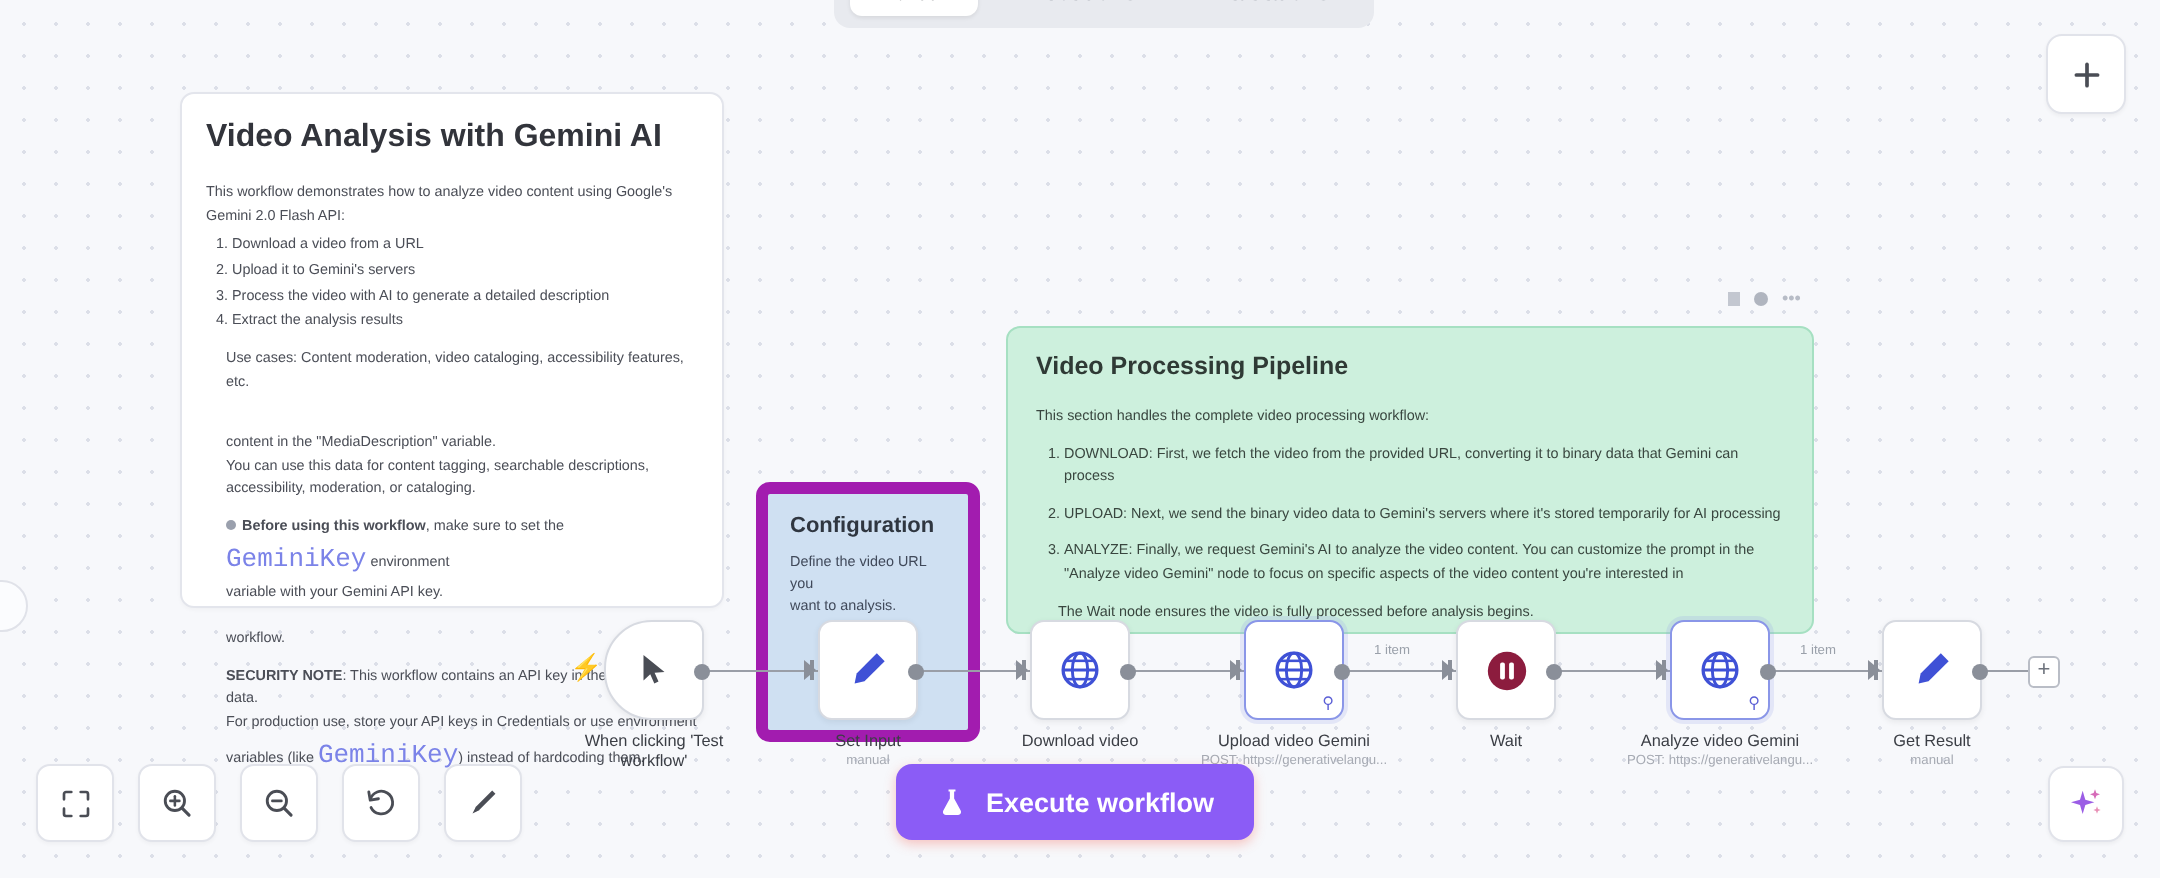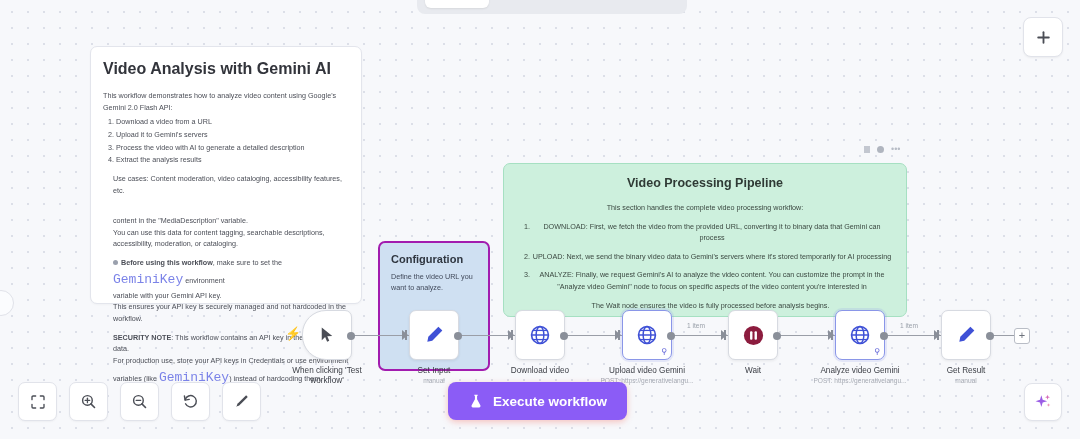--- a/index.html
+++ b/index.html
@@ -43,32 +43,31 @@
   .note-white p{margin:7px 0 0 0;}
   .note-white .indent{padding-left:10px;}
   .code{color:#7b83e8;font-family:"Liberation Mono", monospace;font-size:13px;}
   .bullet-dot{display:inline-block;width:5px;height:5px;border-radius:50%;
     background:#9aa0ad;vertical-align:middle;margin-right:3px;}
 
   .note-green{
     left:503px;top:163px;width:404px;height:154px;
     background:#cdf0dd;border:1px solid #a6e0c2;
     padding:12px 14px;
-    text-align:center;
   }
   .note-green h2{font-size:12.5px;color:#2f3a35;}
   .note-green .body{font-size:7.2px;line-height:1.6;color:#39463f;}
   .note-green ol{margin:6px 0 0 0;padding-left:14px;}
   .note-green ol li{margin:7px 0;}
   .note-green p{margin:8px 0 0 0;}
   .note-green .indent{padding-left:11px;}
 
   .note-blue{
     left:378px;top:241px;width:112px;height:130px;
-    background:#cfe0f2;border:2px solid #a21caf;
+    background:#cfe0f2;border:6px solid #a21caf;
     padding:10px 11px;
   }
   .note-blue h2{font-size:11px;color:#2f3640;margin-bottom:6px;}
   .note-blue .body{font-size:7.2px;line-height:1.55;color:#40495a;}
 
   
   .note-tools{position:absolute;left:864px;top:145px;display:flex;gap:7px;
     align-items:center;color:#b7bcc6;}
   .note-tools .ic{font-size:9px;line-height:1;}
   .sq{width:6px;height:7px;background:#c3c7d0;display:inline-block;}
@@ -164,21 +163,21 @@
       <p class="indent">Use cases: Content moderation, video cataloging, accessibility features, etc.</p>
       <p class="indent">
         <br>
         <span>content in the "MediaDescription" variable.</span><br>
         <span>You can use this data for content tagging, searchable descriptions,</span><br>
         <span>accessibility, moderation, or cataloging.</span>
       </p>
       <p class="indent">
         <span class="bullet-dot"></span><b>Before using this workflow</b><span>, make sure to set the </span><span class="code">GeminiKey</span><span> environment</span><br>
         <span>variable with your Gemini API key.</span><br>
-        <span>This ensures your API key is securely managed and not hardcoded in the</span><br>
+        <br>
         <span>workflow.</span>
       </p>
       <p class="indent">
         <b>SECURITY NOTE</b><span>: This workflow contains an API key in the workflow data.</span><br>
         <span>For production use, store your API keys in Credentials or use environment</span><br>
         <span>variables (like </span><span class="code">GeminiKey</span><span>) instead of hardcoding them.</span>
       </p>
     </div>
   </div>
 
@@ -198,21 +197,21 @@
   <div class="note-tools">
     <span class="sq"></span>
     <span class="pal"></span>
     <span class="ic">•••</span>
   </div>
 
   <div class="sticky note-blue">
     <h2>Configuration</h2>
     <div class="body">
       <div>Define the video URL you</div>
-      <div>want to analyze.</div>
+      <div>want to analysis.</div>
     </div>
   </div>
 
   <div class="wire" style="left:352px;top:335px;width:58px;"></div>
   <div class="wire" style="left:459px;top:335px;width:57px;"></div>
   <div class="wire" style="left:565px;top:335px;width:57px;"></div>
   <div class="wire" style="left:672px;top:335px;width:56px;"></div>
   <div class="wire" style="left:778px;top:335px;width:57px;"></div>
   <div class="wire" style="left:885px;top:335px;width:56px;"></div>
   <div class="wire" style="left:991px;top:335px;width:23px;"></div>

